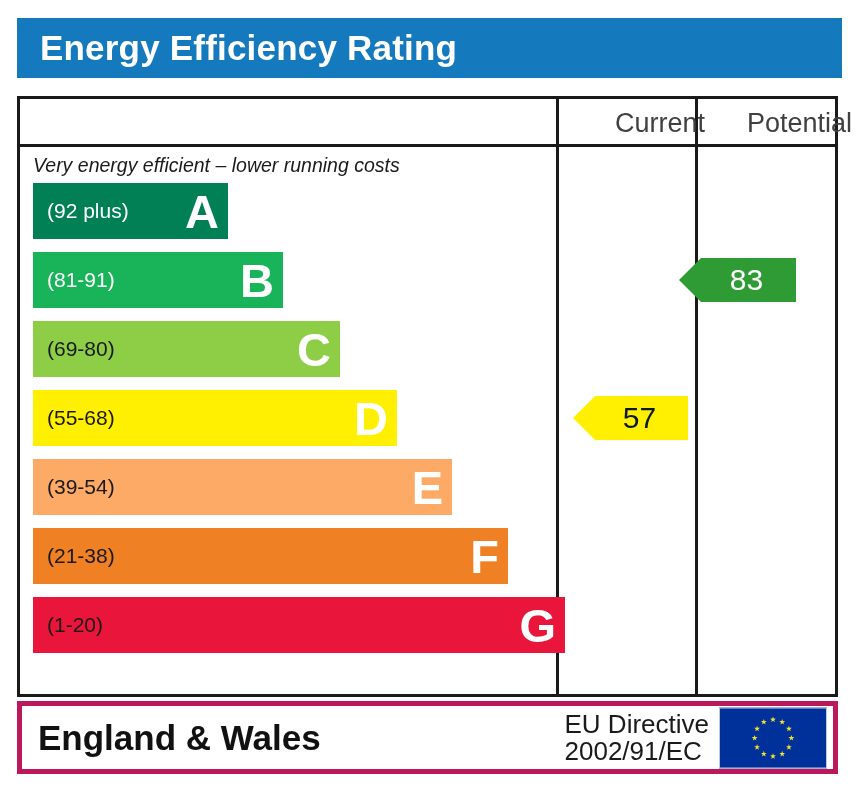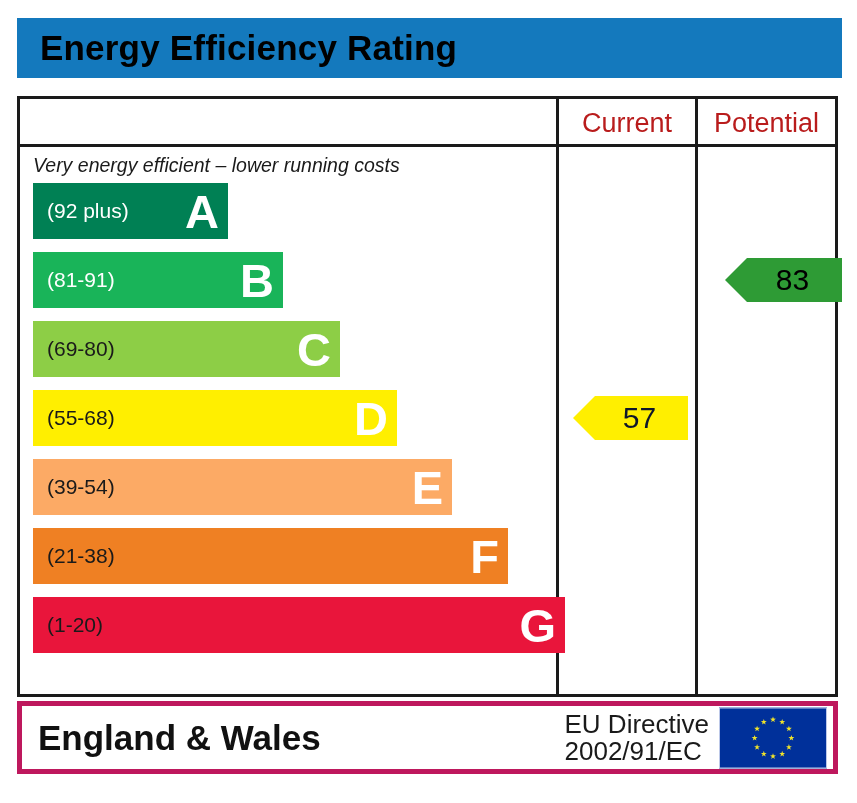--- a/index.html
+++ b/index.html
@@ -30,21 +30,21 @@
     width: 825px;
     height: 60px;
     background: #1479bd;
     box-sizing: border-box;
   }
   .title-text {
     position: absolute;
     left: 23px;
     top: 50%;
     transform: translateY(-50%);
-    color: #000000;
+    color: #ffffff;
     font-size: 35px;
     font-weight: bold;
     letter-spacing: 0.2px;
     white-space: nowrap;
   }
 
   
   .table {
     position: absolute;
     left: 17px;
@@ -80,21 +80,22 @@
     height: 595px;
     background: #1a1a1a;
   }
   .col-head {
     position: absolute;
     top: 0;
     height: 48px;
     line-height: 48px;
     text-align: center;
     font-size: 27px;
-    color: #b91c1c;
+    color: #404040;
+    padding-left: 33px;
   }
   .col-head.current { left: 539px; width: 136px; }
   .col-head.potential { left: 678px; width: 137px; }
 
   
   .band-area {
     position: absolute;
     left: 0;
     top: 48px;
     width: 636px;
@@ -243,21 +244,21 @@
         <span class="band-letter">F</span>
       </div>
       <div class="band band-g dark-text" style="top: 450px; width: 532px; background: rgb(233, 21, 59);">
         <span class="band-range">(1-20)</span>
         <span class="band-letter">G</span>
       </div>
 
     </div>
 
     <div class="marker marker-current" style="top: 297px; left: 553px; width: 115px; background: rgb(255, 239, 0); color: #0f172a;">57</div>
-    <div class="marker marker-potential" style="top: 159px; left: 705px; width: 117px; background: rgb(46, 155, 53); color: #000000;">83</div>
+    <div class="marker marker-potential" style="top: 159px; left: 659px; width: 117px; background: rgb(46, 155, 53); color: #ffffff;">83</div>
 
   </div>
 
   <div class="footer">
     <div class="footer-region">England &amp; Wales</div>
     <div class="footer-directive">
       <div>EU Directive</div>
       <div>2002/91/EC</div>
     </div>
     <div class="eu-flag">

